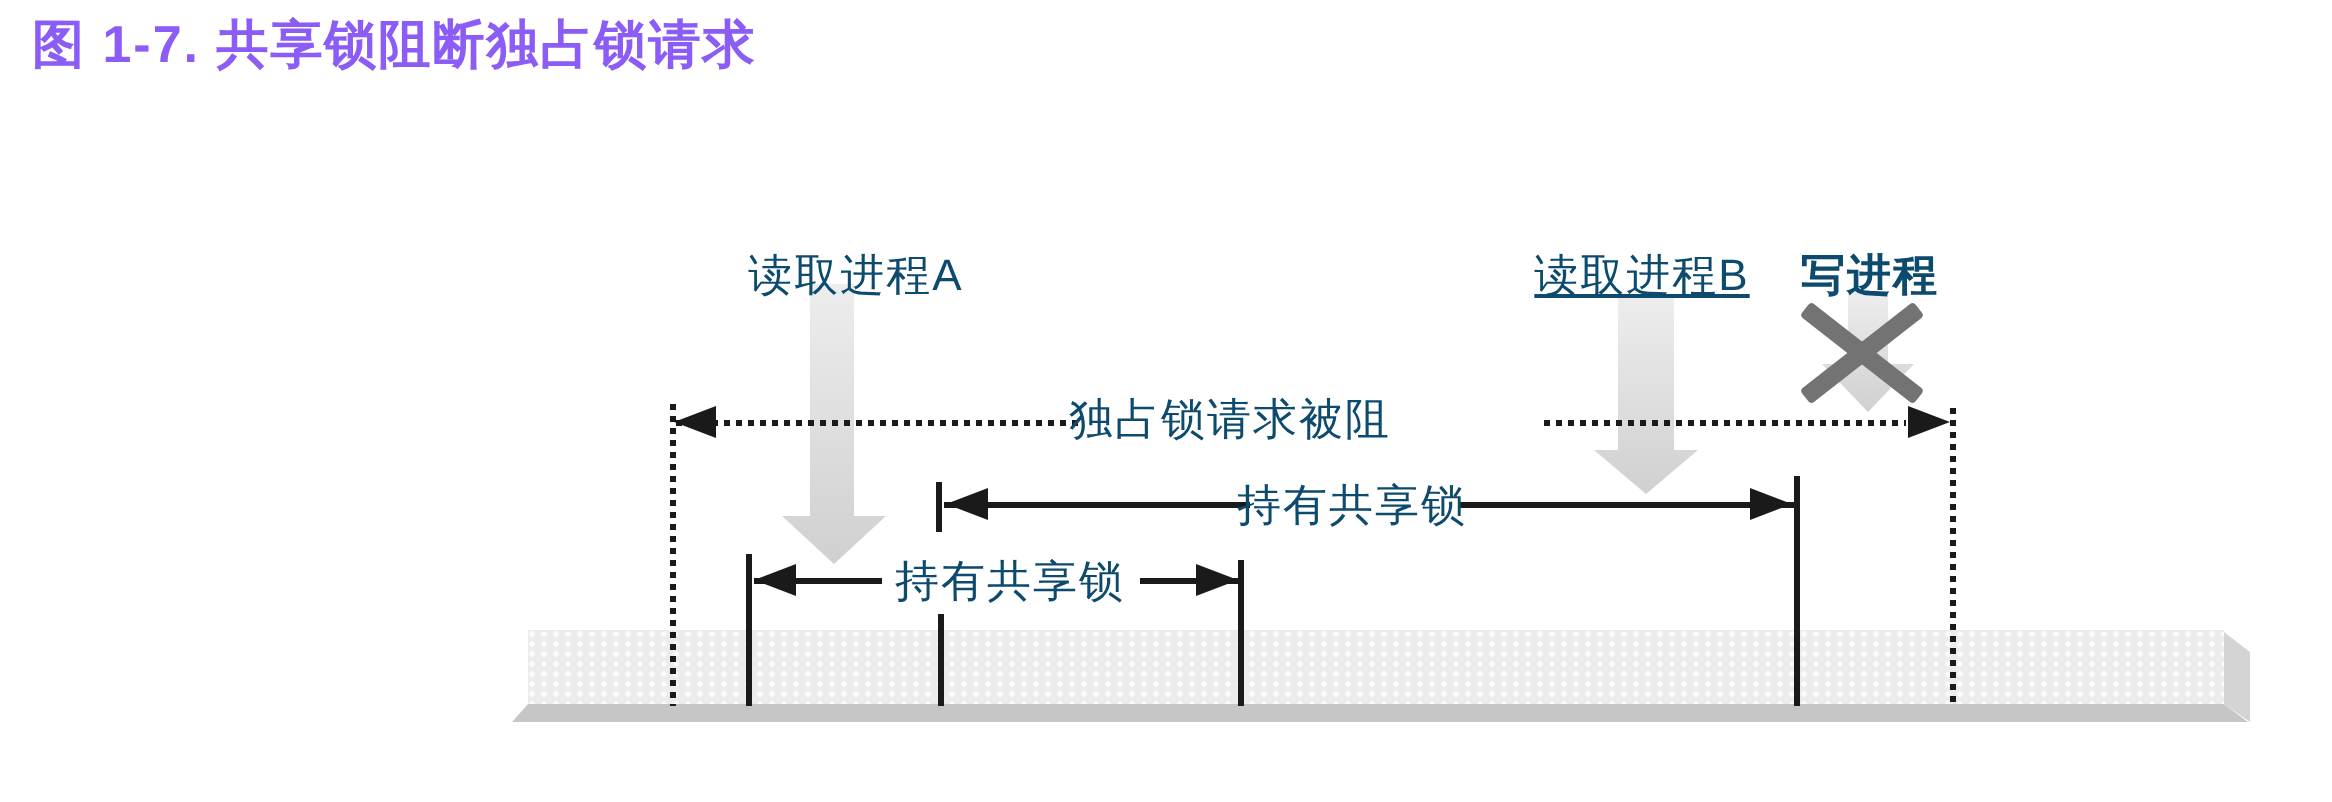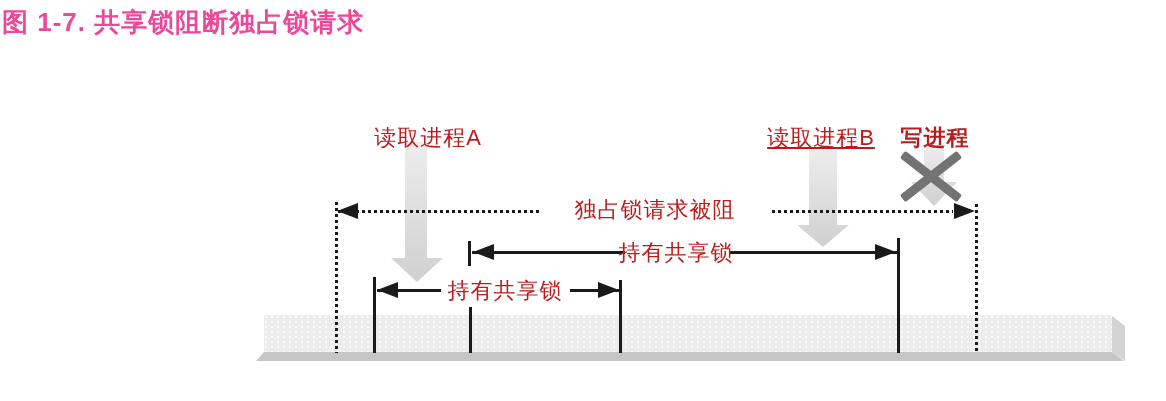--- a/index.html
+++ b/index.html
@@ -1,21 +1,21 @@
 <!DOCTYPE html>
 <html style="--ink: #1a1a1a; --soft_top: #ededed; --soft_bottom: #d0d0d0; --x_gray: #737373; --bar_fill: #ececec; --bar_shadow: #c6c6c6; --bar_side: #d4d4d4;"><head>
 <meta charset="utf-8">
 <style>
   html,body{margin:0;padding:0;background:#fff;}
   body{width:1166px;height:401px;overflow:hidden;
        font-family:"Liberation Sans","DejaVu Sans",sans-serif;}
   .stage{position:relative;width:1166px;height:401px;background:#fff;}
 
-  .figure-title{position:absolute;left:2px;top:5px;font-size:26px;font-weight:bold;
-                color:#ec4899;letter-spacing:1px;white-space:nowrap;}
+  .figure-title{position:absolute;left:16px;top:5px;font-size:26px;font-weight:bold;
+                color:#8b5cf6;letter-spacing:1px;white-space:nowrap;}
 
   
   .bar-face{position:absolute;left:264px;top:315px;width:848px;height:37px;
             background-color:var(--bar_fill,#ececec);
             background-image:radial-gradient(circle at 2px 2px,#fbfbfb 1.3px,transparent 1.4px);
             background-size:6px 5px;}
   .bar-bottom{position:absolute;left:256px;top:352px;width:868px;height:9px;
               background:var(--bar_shadow,#c6c6c6);
               clip-path:polygon(8px 0,856px 0,868px 9px,0 9px);}
   .bar-right{position:absolute;left:1112px;top:316px;width:13px;height:45px;
@@ -71,25 +71,25 @@
   .shb-line2{left:729px;top:251px;width:169px;}
   .shb-tri-l{left:473px;top:244px;}
   .shb-tri-r{left:875px;top:244px;}
   .sha-line1{left:377px;top:289px;width:64px;}
   .sha-line2{left:570px;top:289px;width:49px;}
   .sha-tri-l{left:377px;top:282px;}
   .sha-tri-r{left:598px;top:282px;}
 
   
   .dlabel{position:absolute;transform:translateX(-50%);font-size:22px;line-height:1.05;
-          letter-spacing:1px;color:#b91c1c;white-space:nowrap;}
+          letter-spacing:1px;color:#0c4a6e;white-space:nowrap;}
   .lab-reader-a{left:428px;top:126px;}
   .lab-reader-b{left:821px;top:126px;text-decoration:underline;}
   .lab-writer{left:935px;top:126px;font-weight:bold;}
-  .lab-excl{left:655px;top:198px;}
+  .lab-excl{left:615px;top:198px;}
   .lab-shb{left:676px;top:241px;}
   .lab-sha{left:505px;top:279px;}
 </style>
 </head>
 <body>
 
 <div class="stage">
 
   <div class="figure-title">图 1-7. 共享锁阻断独占锁请求</div>
 

